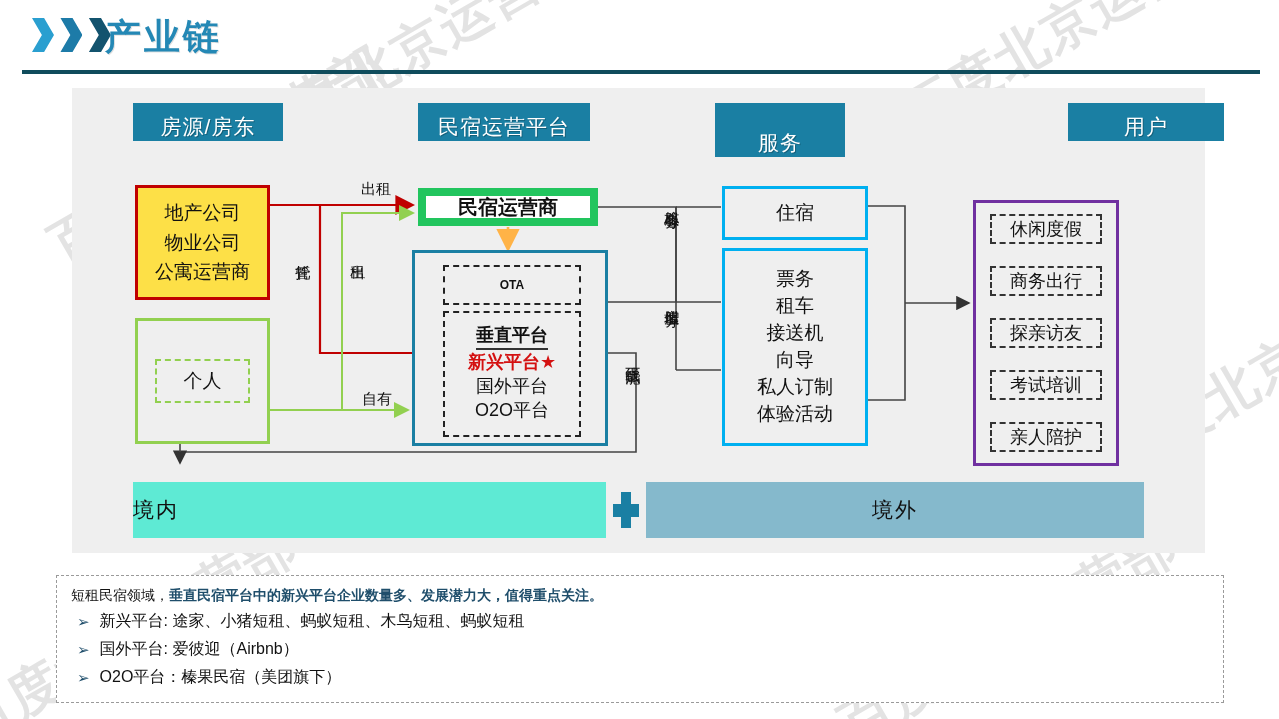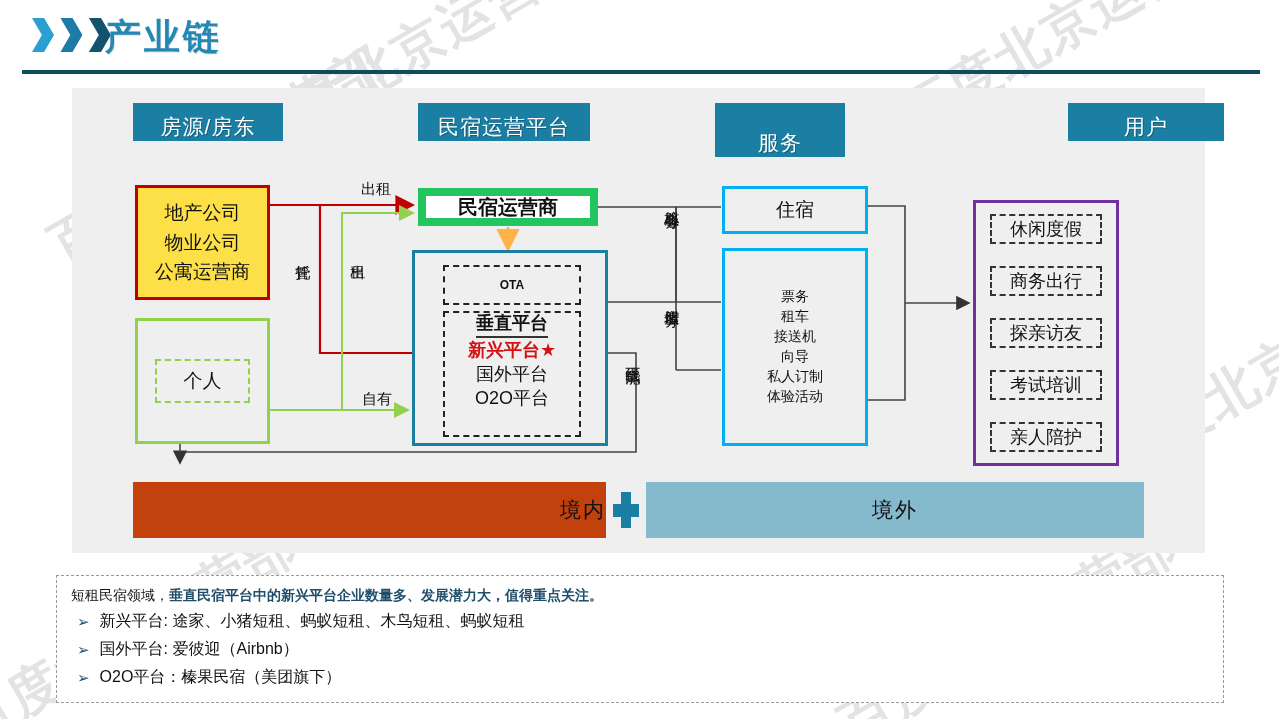--- a/index.html
+++ b/index.html
@@ -77,46 +77,46 @@
   #box-operator .ln{font-weight:bold;font-size:20px;}
 
   #box-platform{left:412px;top:250px;width:196px;height:196px;
     border:3px solid #1a7fa3;background:#efefef;}
   #box-ota{position:absolute;left:28px;top:12px;width:138px;height:40px;
     border:2px dashed #222;box-sizing:border-box;
     display:flex;align-items:center;justify-content:center;z-index:5;}
   #box-ota .ln{font-weight:bold;font-size:12px;}
   #box-vertical{position:absolute;left:28px;top:58px;width:138px;height:126px;
     border:2px dashed #222;box-sizing:border-box;z-index:5;
-    display:flex;flex-direction:column;align-items:center;justify-content:flex-start;}
+    display:flex;flex-direction:column;align-items:center;justify-content:center;}
   .v-head{font-weight:bold;font-size:18px;color:#111;border-bottom:2px solid #333;
     padding-bottom:1px;line-height:1.2;}
   .v-hot{font-weight:bold;font-size:18px;color:#d41111;line-height:1.35;white-space:nowrap;}
   .v-item{font-size:18px;color:#111;line-height:1.35;}
 
-  #box-stay{left:722px;top:186px;width:146px;height:48px;
+  #box-stay{left:722px;top:186px;width:146px;height:54px;
     border:3px solid #00b0f0;background:#efefef;justify-content:center;}
   #box-stay .ln{font-size:19px;}
   #box-valueadd{left:722px;top:248px;width:146px;height:198px;
     border:3px solid #00b0f0;background:#efefef;}
-  #box-valueadd .ln{font-size:14px;line-height:1.42;}
+  #box-valueadd .ln{font-size:19px;line-height:1.42;}
 
   #box-user{left:973px;top:184px;width:146px;height:266px;
     border:3px solid #7030a0;background:#efefef;justify-content:space-around;margin-top:16px;}
   .user-chip{width:112px;height:30px;border:2px dashed #333;box-sizing:border-box;
     display:flex;align-items:center;justify-content:center;font-size:18px;color:#111;}
 
   
   .vlabel{position:absolute;z-index:5;font-size:15px;color:#111;
     writing-mode:vertical-rl;text-orientation:upright;line-height:1.05;letter-spacing:1px;}
   .hlabel{position:absolute;z-index:5;font-size:15px;color:#111;white-space:nowrap;}
 
   
   #bar-domestic{position:absolute;left:133px;top:482px;width:473px;height:56px;
-    background:#c2410c;z-index:4;display:flex;align-items:center;justify-content:flex-end;}
+    background:#5eead4;z-index:4;display:flex;align-items:center;justify-content:flex-start;}
   #bar-overseas{position:absolute;left:646px;top:482px;width:498px;height:56px;
     background:#85b9cc;z-index:4;display:flex;align-items:center;justify-content:center;}
   .bar-txt{font-size:21px;color:#111;letter-spacing:2px;}
   #plus-sep{position:absolute;left:613px;top:492px;width:26px;height:36px;z-index:5;}
   #plus-sep .pv{position:absolute;left:8px;top:0;width:10px;height:36px;background:#1a7fa3;}
   #plus-sep .ph{position:absolute;left:0;top:12px;width:26px;height:13px;background:#1a7fa3;}
 
   
   #connectors{position:absolute;left:0;top:0;width:1279px;height:719px;z-index:2;}
 

